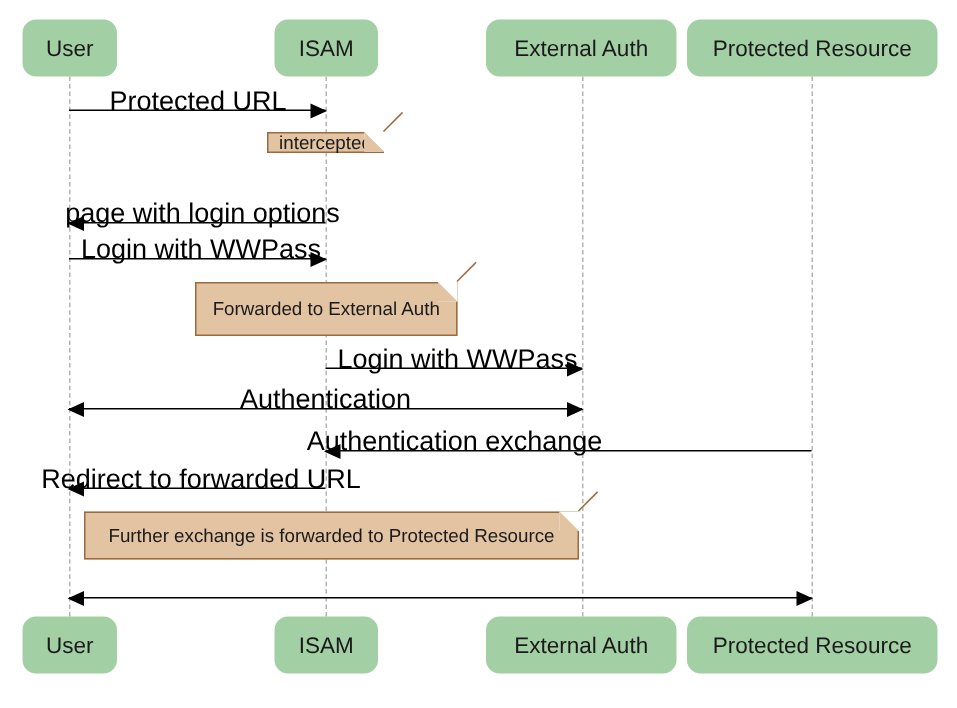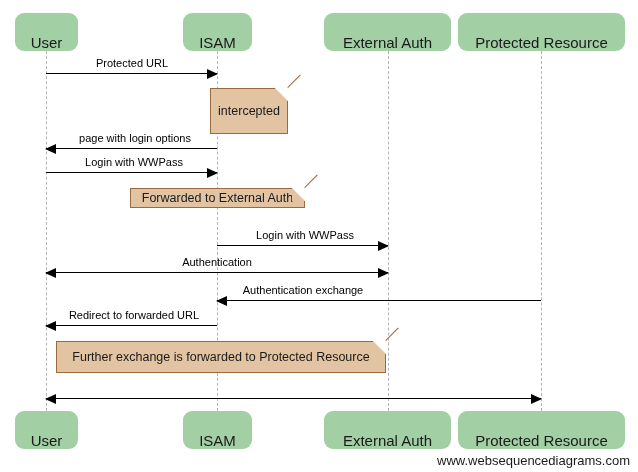--- a/index.html
+++ b/index.html
@@ -20,21 +20,21 @@
     position: absolute;
     inset: 0;
   }
 
   
   .participant {
     position: absolute;
     background: #a2cfa4;
     border-radius: 9px;
     display: flex;
-    align-items: flex-end;
+    align-items: center;
     justify-content: center;
     font-size: 15px;
     color: #1a1a1a;
     white-space: nowrap;
     box-sizing: border-box;
   }
 
   
   .lifeline {
     position: absolute;
@@ -61,21 +61,21 @@
     right: -1px;
   }
   .arrowhead.left {
     border-top: 5.5px solid transparent;
     border-bottom: 5.5px solid transparent;
     border-right: 11px solid #000000;
     left: -1px;
   }
   .msg-label {
     position: absolute;
-    font-size: 11px;
+    font-size: 18px;
     color: #000000;
     white-space: nowrap;
     transform: translateX(-50%);
   }
 
   
   .note {
     position: absolute;
     background: #e2c3a2;
     border: 1.3px solid #9a6b3f;
@@ -173,27 +173,27 @@
   <div class="msg" style="left:46px; top:325px; width:171px;">
     <span class="arrowhead left"></span>
   </div>
   <div class="msg-label" style="left:134px; top:309px;">Redirect to forwarded URL</div>
 
   <div class="msg" style="left:46px; top:398px; width:495px;">
     <span class="arrowhead left"></span>
     <span class="arrowhead right"></span>
   </div>
 
-  <div class="note" style="left:178px; top:88px; width:78px; height:46px;margin-left:32px;">
+  <div class="note" style="left:178px; top:88px; width:78px; height:14px;">
     <span>intercepted</span>
     <span class="fold-tri"></span>
     <span class="fold-line"></span>
   </div>
 
-  <div class="note" style="left:130px; top:188px; width:175px; height:20px;">
+  <div class="note" style="left:130px; top:188px; width:175px; height:36px;">
     <span>Forwarded to External Auth</span>
     <span class="fold-tri"></span>
     <span class="fold-line"></span>
   </div>
 
   <div class="note" style="left:56px; top:341px; width:330px; height:32px;">
     <span>Further exchange is forwarded to Protected Resource</span>
     <span class="fold-tri"></span>
     <span class="fold-line"></span>
   </div>
@@ -204,15 +204,14 @@
   <div class="participant" style="left:183px; top:411px; width:69px; height:38px;">
     <span>ISAM</span>
   </div>
   <div class="participant" style="left:324px; top:411px; width:127px; height:38px;">
     <span>External Auth</span>
   </div>
   <div class="participant" style="left:458px; top:411px; width:167px; height:38px;">
     <span>Protected Resource</span>
   </div>
 
-  <div id="watermark">www.websequencediagrams.com</div>
 
 </div>
 
 </body></html>

